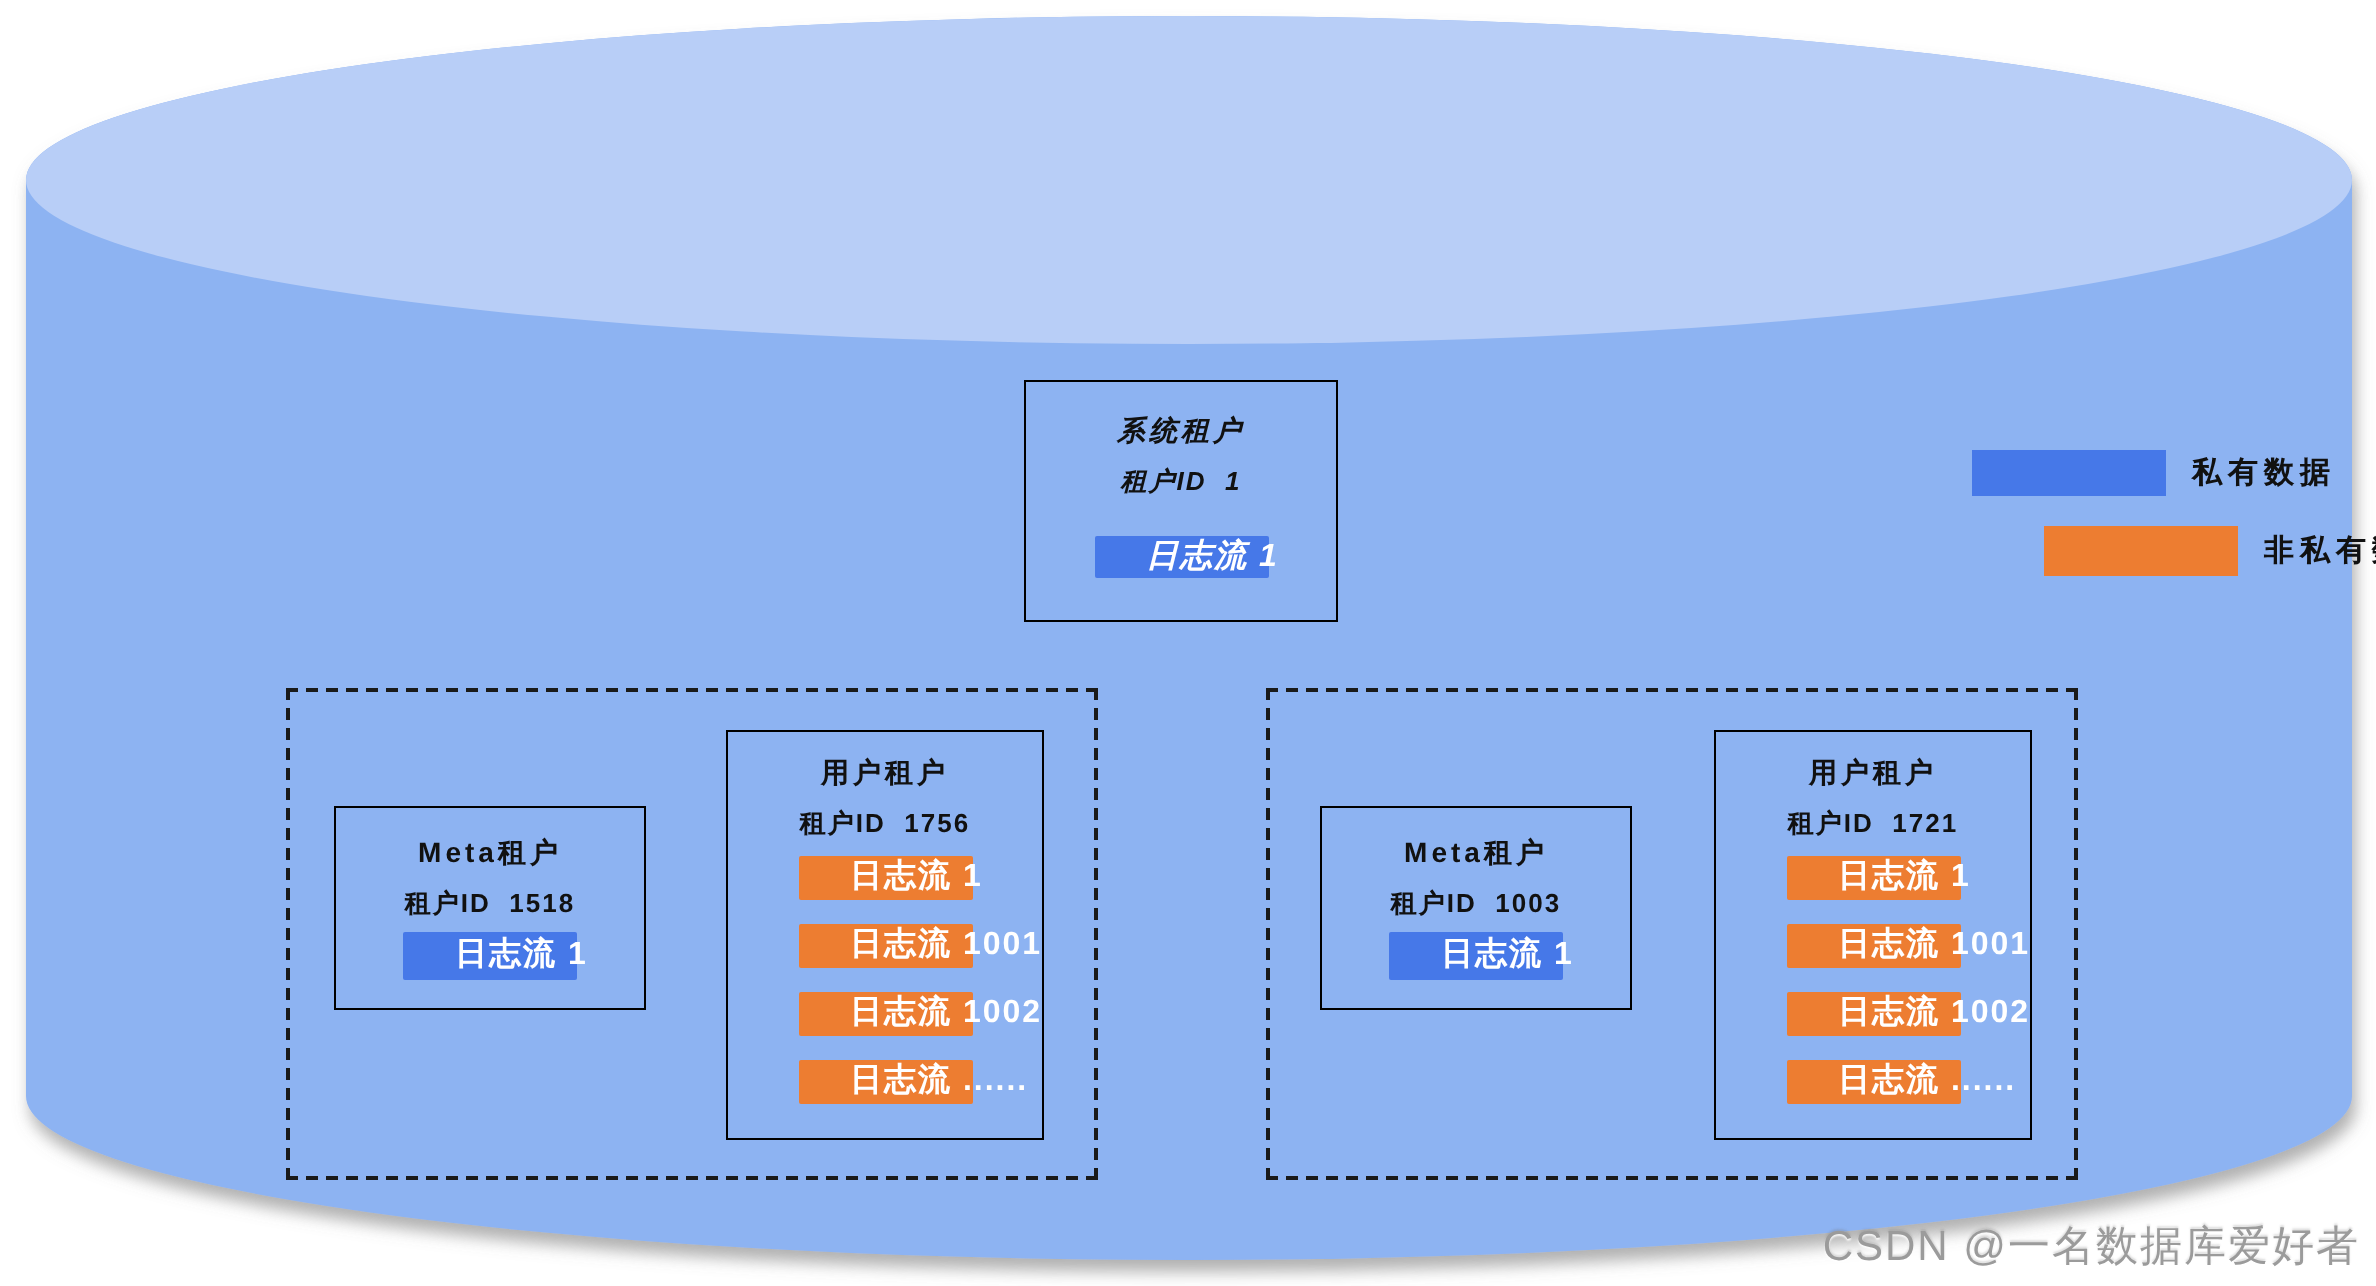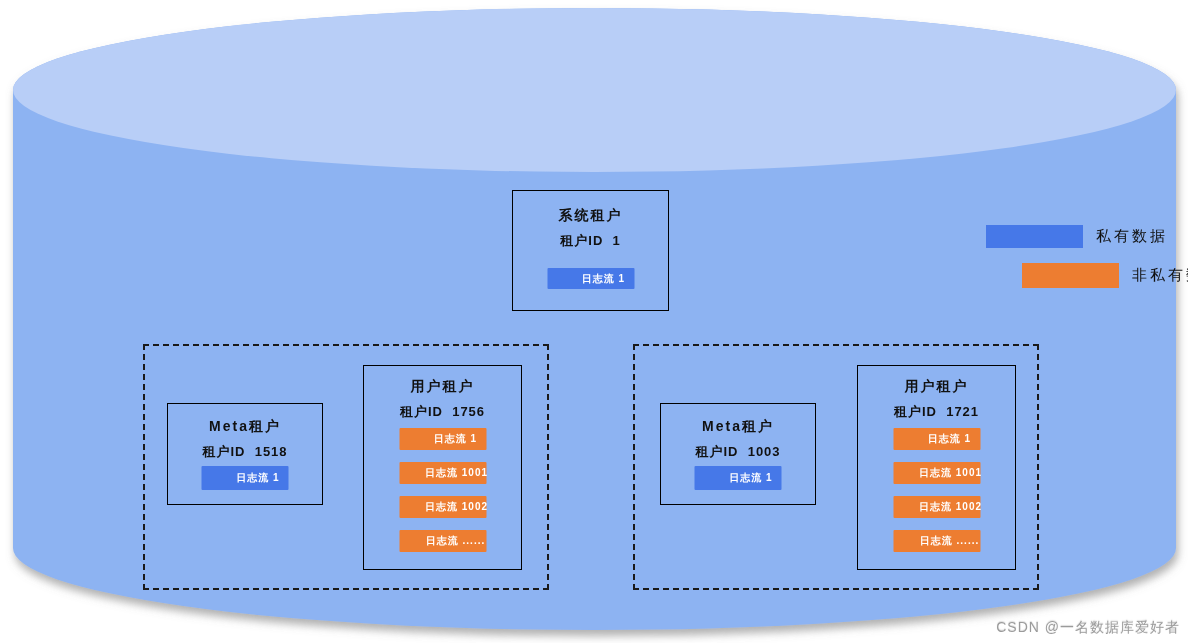--- a/index.html
+++ b/index.html
@@ -33,51 +33,51 @@
   }
   .stream-btn {
     position: absolute;
     left: 50%;
     transform: translateX(-50%);
     width: 87px;
     height: 22px;
     line-height: 22px;
     text-align: center;
     color: #ffffff;
-    font-size: 10px;
+    font-size: 16px;
     font-weight: bold;
     letter-spacing: 1px;
     white-space: pre;
     border-radius: 1px;
     padding-left: 26px;
   }
   .group-dashed {
     position: absolute;
     border: 2px dashed #1a1a1a;
     background: transparent;
   }
   .legend-row {
     position: absolute;
     display: flex;
     align-items: center;
   }
   .legend-swatch { width: 97px; }
   .legend-label {
     margin-left: 13px;
     font-size: 15px;
-    font-weight: normal;
+    font-weight: bold;
     color: #111;
     letter-spacing: 3px;
     white-space: pre;
   }
   #watermark {
     position: absolute;
     right: 8px;
     bottom: 6px;
-    font-size: 14px;
+    font-size: 21px;
     color: #9b9b9b;
     letter-spacing: 1px;
     text-shadow: 0 1px 1px rgba(255,255,255,0.9), 0 -1px 1px rgba(120,120,120,0.25);
     white-space: pre;
   }
 </style>
 </head>
 <body>
 
 <div id="stage">
@@ -96,21 +96,21 @@
 
   <div class="legend-row" style="left:986px; top:223px; height:26px;">
     <div class="legend-swatch" style="height: 23px; background: rgb(70, 120, 232);"></div>
     <span class="legend-label">私有数据</span>
   </div>
   <div class="legend-row" style="left:986px; top:262px; height:26px;padding-left:36px;">
     <div class="legend-swatch" style="height: 25px; background: rgb(237, 125, 49);"></div>
     <span class="legend-label">非私有数据</span>
   </div>
 
-  <div class="tenant-box" style="left:512px; top:190px; width:157px; height:121px;">
+  <div class="tenant-box" style="left:512px; top:190px; width:157px; height:121px;font-style:italic;">
     <div class="tenant-title" style="margin-top:12px;">系统租户</div>
     <div class="tenant-subtitle">租户ID  1</div>
     <div class="stream-btn" style="top: 77px; height: 21px; line-height: 21px; background: rgb(70, 120, 232);">日志流 1</div>
   </div>
 
   <div class="group-dashed" style="left:143px; top:344px; width:406px; height:246px;"></div>
 
   <div class="tenant-box" style="left:167px; top:403px; width:156px; height:102px;">
     <div class="tenant-title" style="margin-top:10px;">Meta租户</div>
     <div class="tenant-subtitle">租户ID  1518</div>

